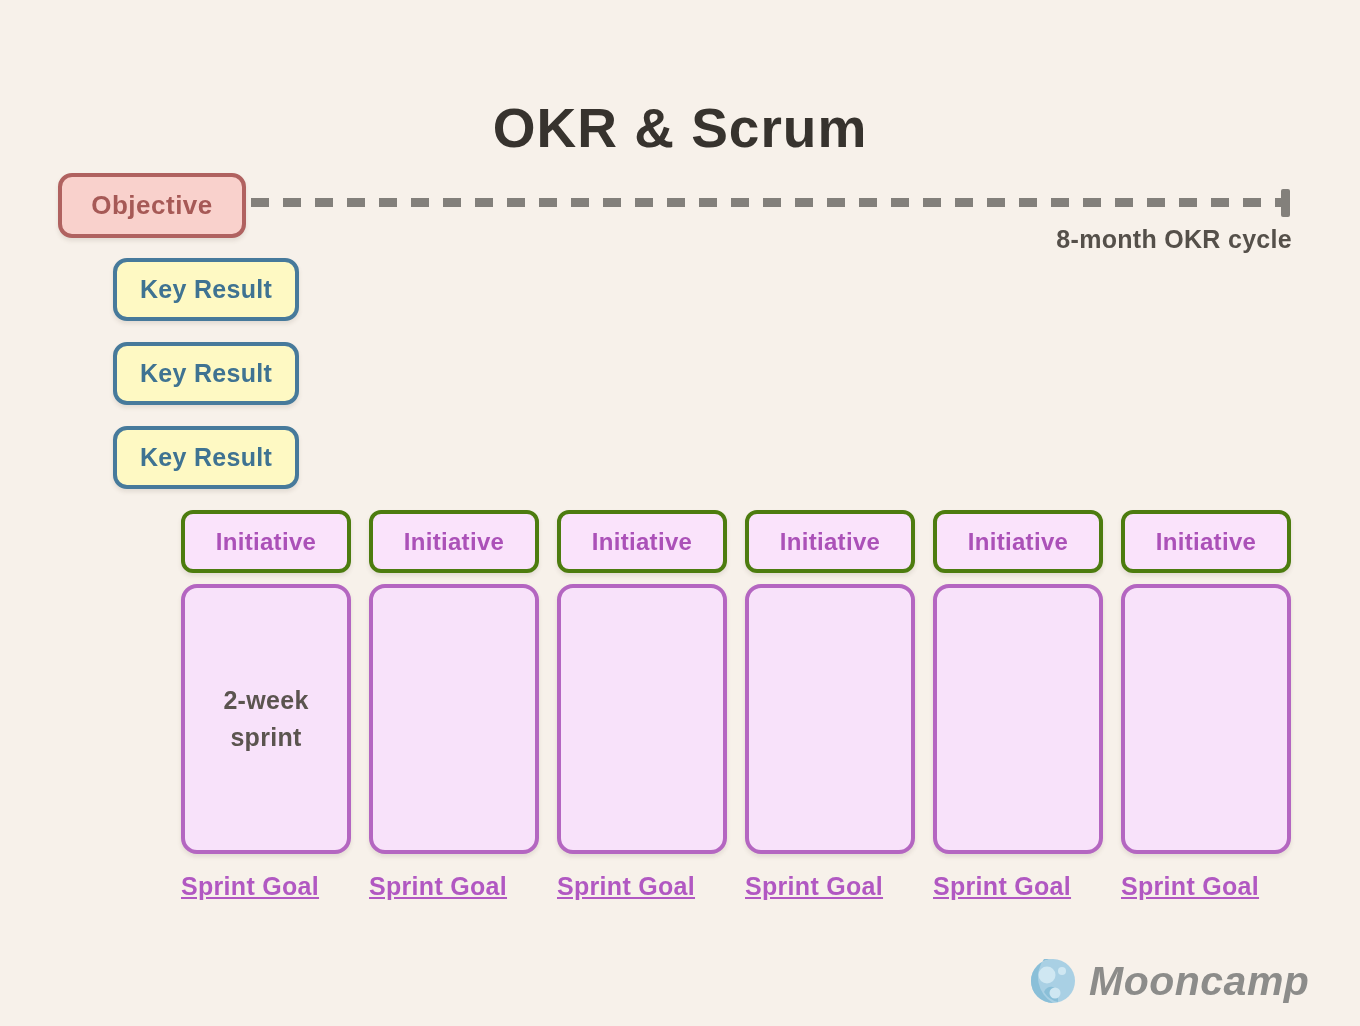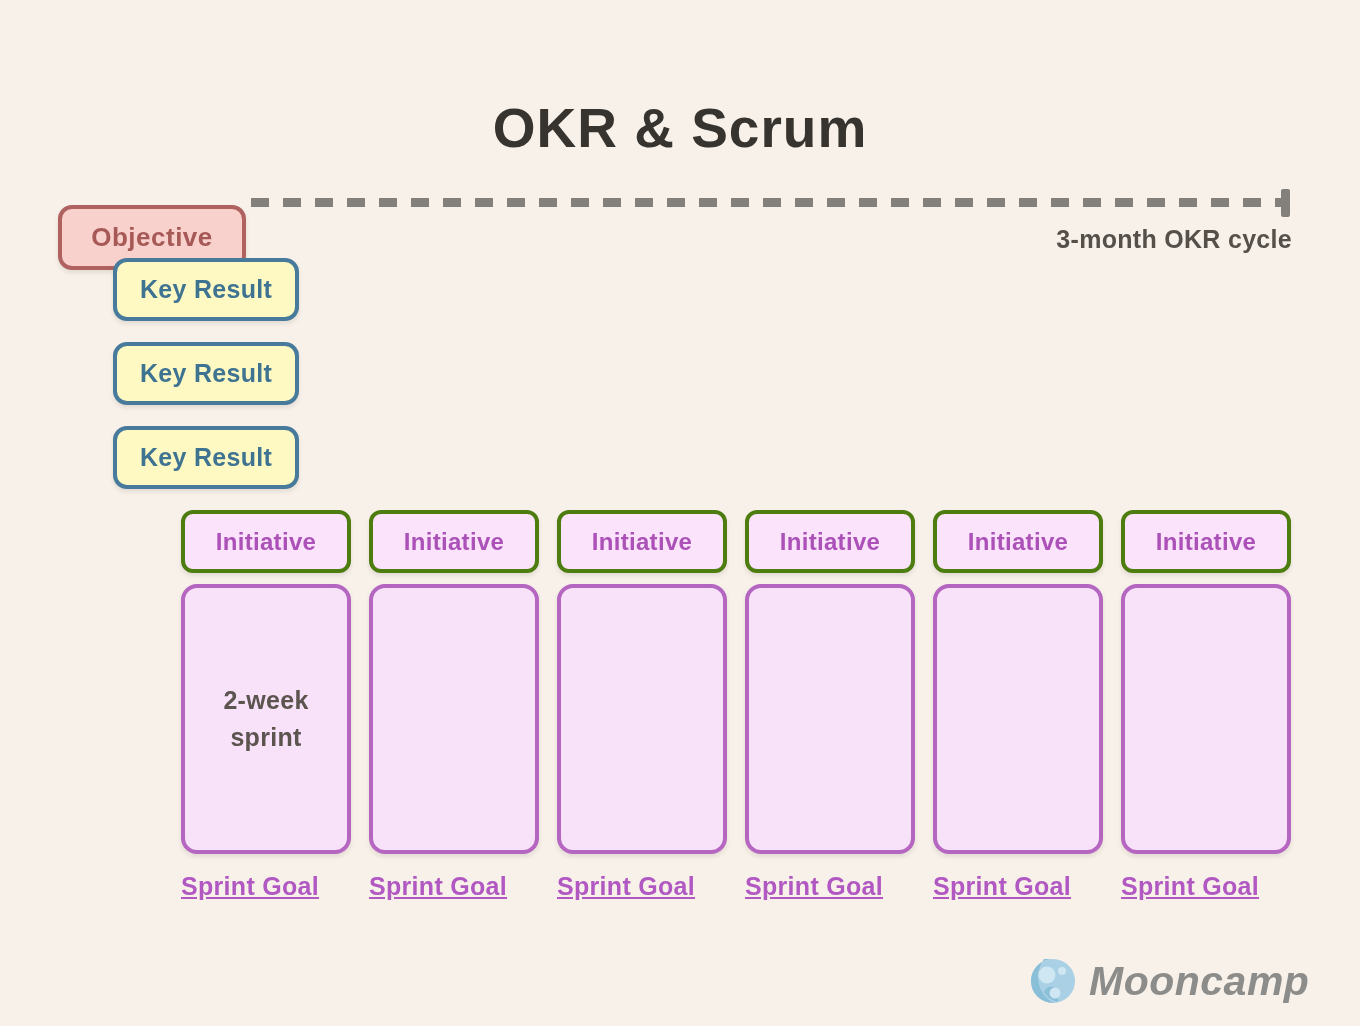--- a/index.html
+++ b/index.html
@@ -37,21 +37,20 @@
     box-shadow: 0 3px 4px rgba(93,74,60,0.12);
   }
 
   .objective {
     left: 58px; top: 173px; width: 188px; height: 65px;
     background: #f9d1cc;
     border: 4px solid #b06260;
     color: #a65956;
     font-size: 26px;
     letter-spacing: 0.5px;
-    margin-top: 32px;
   }
 
   .dash-line {
     position: absolute;
     left: 251px; top: 198px;
     width: 1031px; height: 9px;
     background: repeating-linear-gradient(to right, #83807b 0 18px, transparent 18px 32px);
   }
   .dash-endcap {
     position: absolute;
@@ -136,21 +135,21 @@
 </head>
 <body>
 
 <div id="canvas">
 
   <div class="title">OKR &amp; Scrum</div>
 
   <div class="box objective">Objective</div>
   <div class="dash-line"></div>
   <div class="dash-endcap"></div>
-  <div class="cycle-label">3-month OKR cycle</div>
+  <div class="cycle-label">8-month OKR cycle</div>
 
   <div class="box key-result kr-0">Key Result</div>
   <div class="box key-result kr-1">Key Result</div>
   <div class="box key-result kr-2">Key Result</div>
 
   <div class="box initiative col-0">Initiative</div>
   <div class="box sprint-box col-0">
     <span>2-week</span>
     <span>sprint</span>
   </div>

